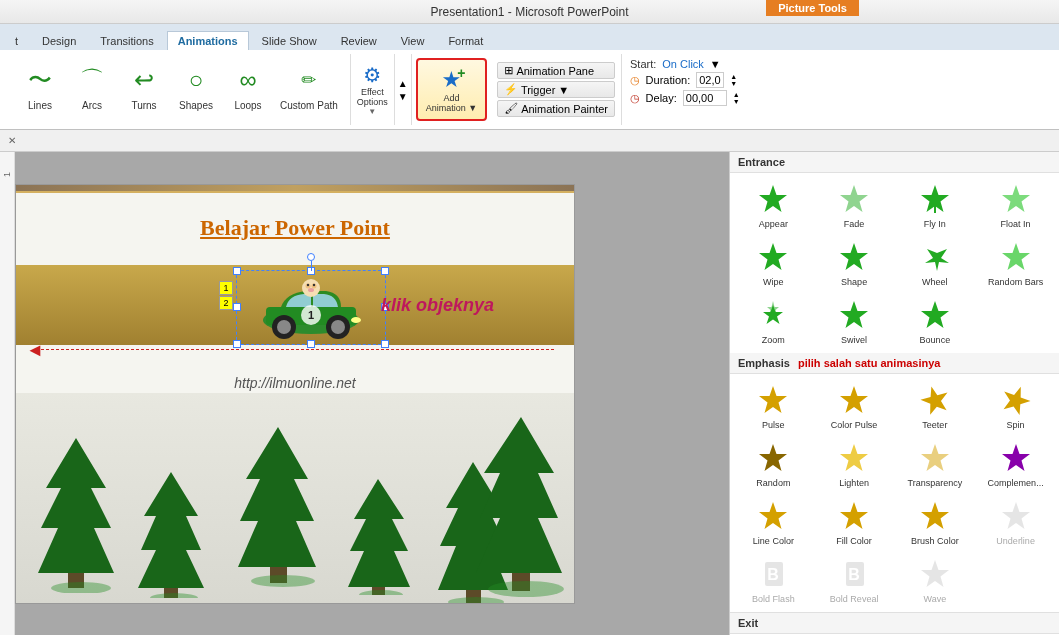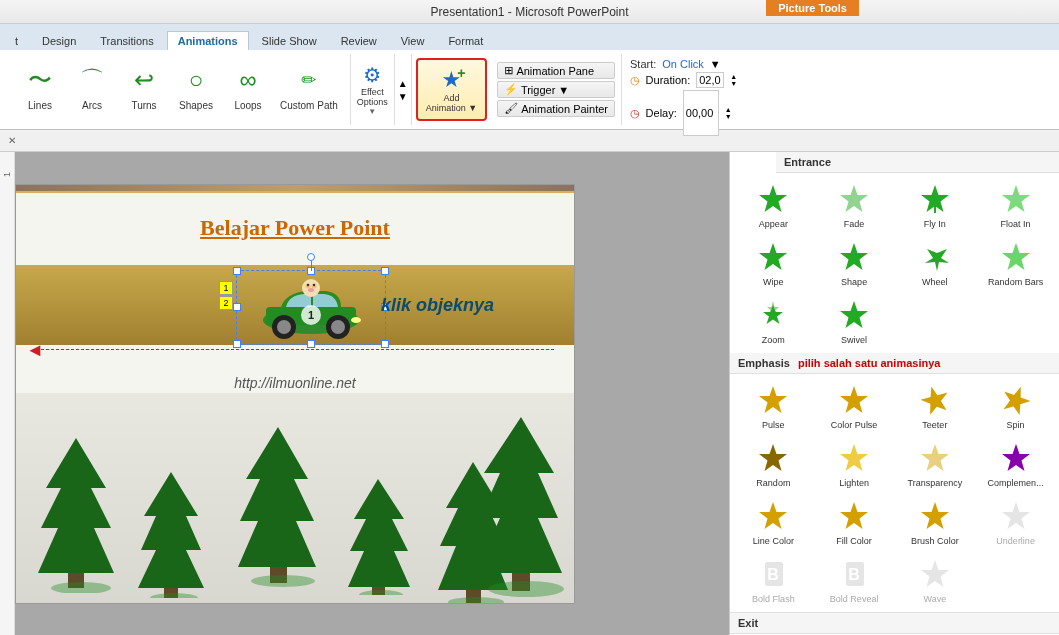--- a/index.html
+++ b/index.html
@@ -294,21 +294,21 @@
       background: #4080ff;
     }
 
     
     .klik-text {
       position: absolute;
       top: 110px;
       right: 80px;
       font-size: 18px;
       font-weight: bold;
-      color: #0c4a6e;
+      color: #be185d;
       font-style: italic;
     }
     
     .arrow-left {
       position: absolute;
       top: 155px;
       left: 10px;
       color: #cc2020;
       font-size: 18px;
       font-weight: bold;
@@ -348,21 +348,20 @@
       overflow-y: auto;
       overflow-x: hidden;
     }
     .anim-section-header {
       padding: 4px 8px;
       font-size: 11px;
       font-weight: bold;
       color: #333;
       background: #f5f5f5;
       border-bottom: 1px solid #e0e0e0;
-      margin-left: 46px;
     }
     .anim-grid {
       display: grid;
       grid-template-columns: repeat(4, 1fr);
       gap: 2px;
       padding: 4px;
     }
     .anim-item {
       display: flex;
       flex-direction: column;
@@ -521,21 +520,21 @@
     </div>
     <div class="ribbon-right-row">
       <span style="color:#e67e22;">◷</span>
       <span>Duration:</span>
       <input type="text" style="width: 28px; font-size: 11px; border: 1px solid rgb(204, 204, 204); padding: 1px 2px;" value="02,00">
       <span style="display:flex;flex-direction:column;font-size:7px;cursor:pointer;">▲<br>▼</span>
     </div>
     <div class="ribbon-right-row">
       <span style="color:#c0392b;">◷</span>
       <span>Delay:</span>
-      <input type="text" style="width: 36px; font-size: 11px; border: 1px solid rgb(204, 204, 204); padding: 16px 2px;" value="00,00">
+      <input type="text" style="width: 44px; font-size: 11px; border: 1px solid rgb(204, 204, 204); padding: 1px 2px;" value="00,00">
       <span style="display:flex;flex-direction:column;font-size:7px;cursor:pointer;">▲<br>▼</span>
     </div>
   </div>
 </div>
 
 <div class="section-label-bar">
   <span style="margin-right:6px;cursor:pointer;font-size:10px;">✕</span>
   <span style="font-size:11px; color:#666;"></span>
 </div>
 
@@ -730,20 +729,28 @@
         <div class="anim-label">Zoom</div>
       </div>
       <div class="anim-item">
         <div class="anim-icon star-green">
           <svg width="32" height="32" viewBox="0 0 32 32">
               <polygon points="16,2 19.5,12 30,12 21.5,18.5 24.5,29 16,23 7.5,29 10.5,18.5 2,12 12.5,12" fill="#22aa22"></polygon>
             </svg>
         </div>
         <div class="anim-label">Swivel</div>
       </div>
+      <div class="anim-item">
+        <div class="anim-icon star-green">
+          <svg width="32" height="32" viewBox="0 0 32 32">
+              <polygon points="16,2 19.5,12 30,12 21.5,18.5 24.5,29 16,23 7.5,29 10.5,18.5 2,12 12.5,12" fill="#22aa22"></polygon>
+            </svg>
+        </div>
+        <div class="anim-label">Bounce</div>
+      </div>
     </div>
 
     <div class="emphasis-header">
       <div class="emphasis-label">Emphasis</div>
       <div class="emphasis-instruction">pilih salah satu animasinya</div>
     </div>
 
     <div class="anim-grid">
       <div class="anim-item">
         <div class="anim-icon">

